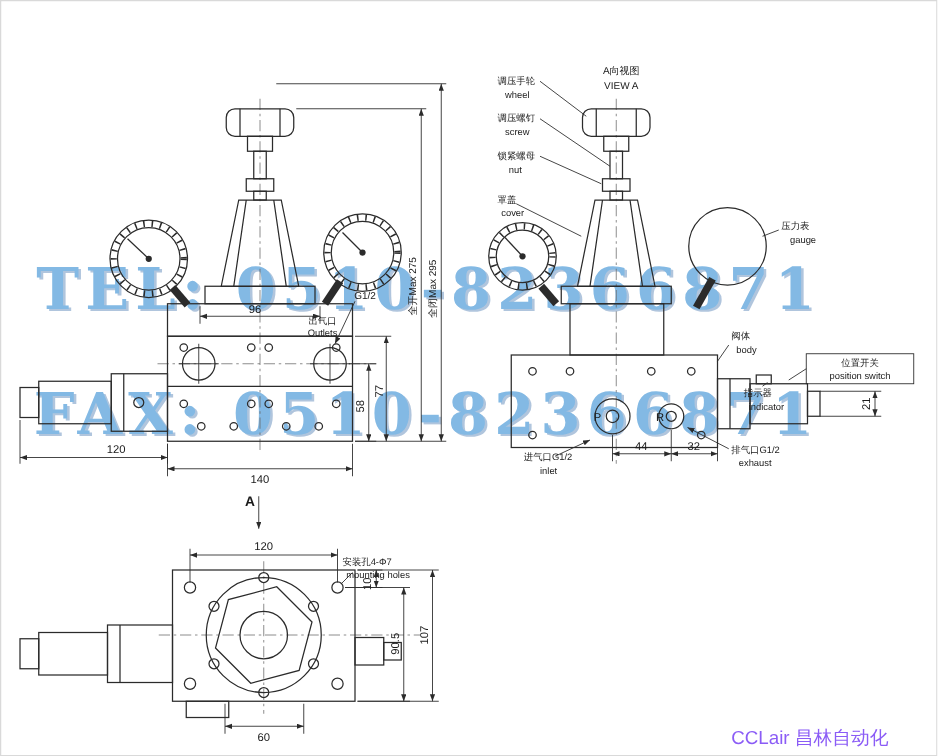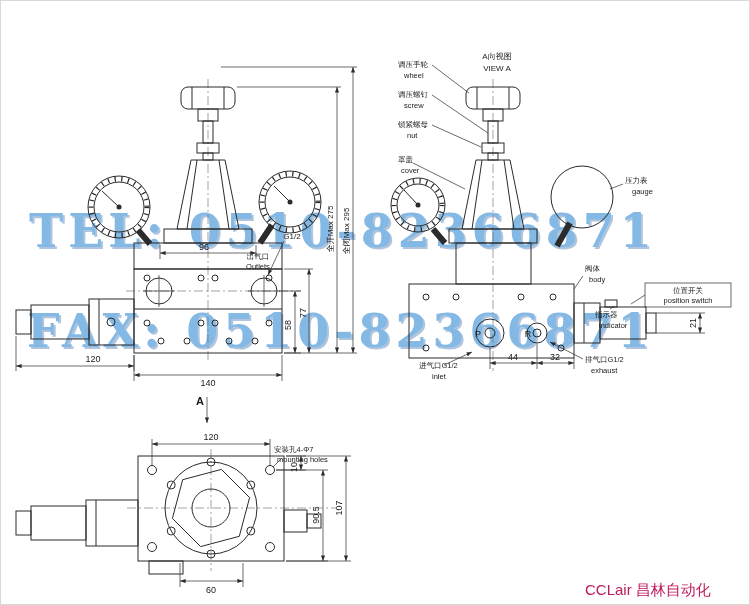--- a/index.html
+++ b/index.html
@@ -12,21 +12,21 @@
     position:absolute; z-index:1; white-space:nowrap;
     font-family:"DejaVu Serif", serif; font-weight:bold;
     font-size:46px; letter-spacing:5px; color:#7db6e3; opacity:.95;
     text-shadow: 2px 2px 0 rgba(70,120,175,.45), -1px -1px 0 rgba(255,255,255,.85);
   }
   .wm1 { left:28px; top:203px; }
   .wm2 { left:26px; top:303px; }
   svg.draw { position:absolute; left:0; top:0; z-index:2; }
   .footer {
     position:absolute; z-index:3; left:584px; top:580px;
-    font-size:15px; color:#be185d;
+    font-size:15px; color:#8b5cf6;
   }
   .ln  { fill:none; stroke:#2b2b2b; stroke-width:1; }
   .dim { fill:none; stroke:#2b2b2b; stroke-width:.7; }
   .cl  { fill:none; stroke:#666; stroke-width:.6; stroke-dasharray:9 3 2 3; }
   .tick{ fill:none; stroke:#2b2b2b; stroke-width:5; stroke-dasharray:1.2 5.5; }
   .stem{ fill:none; stroke:#2b2b2b; stroke-width:6; }
   text { fill:#1a1a1a; }
   .t11 { font-size:11px; font-weight:bold; }
   .t9  { font-size:9px; }
   .t8  { font-size:8px; }

